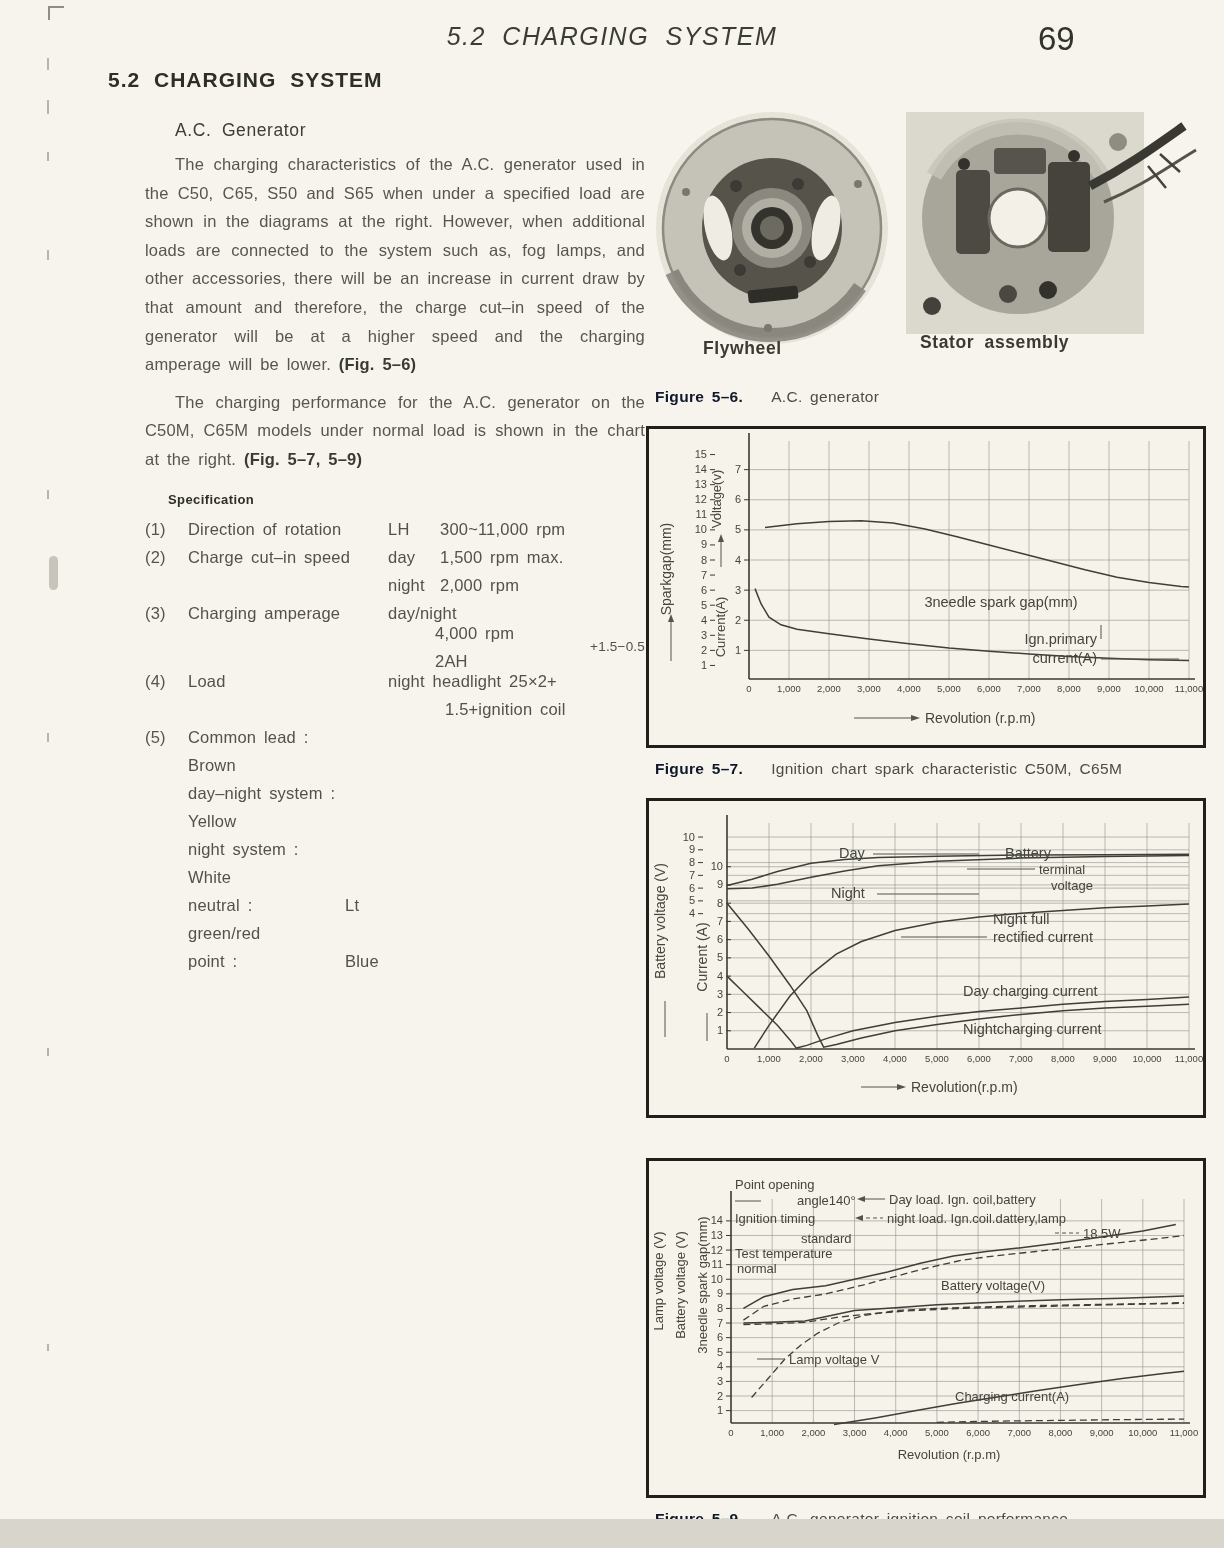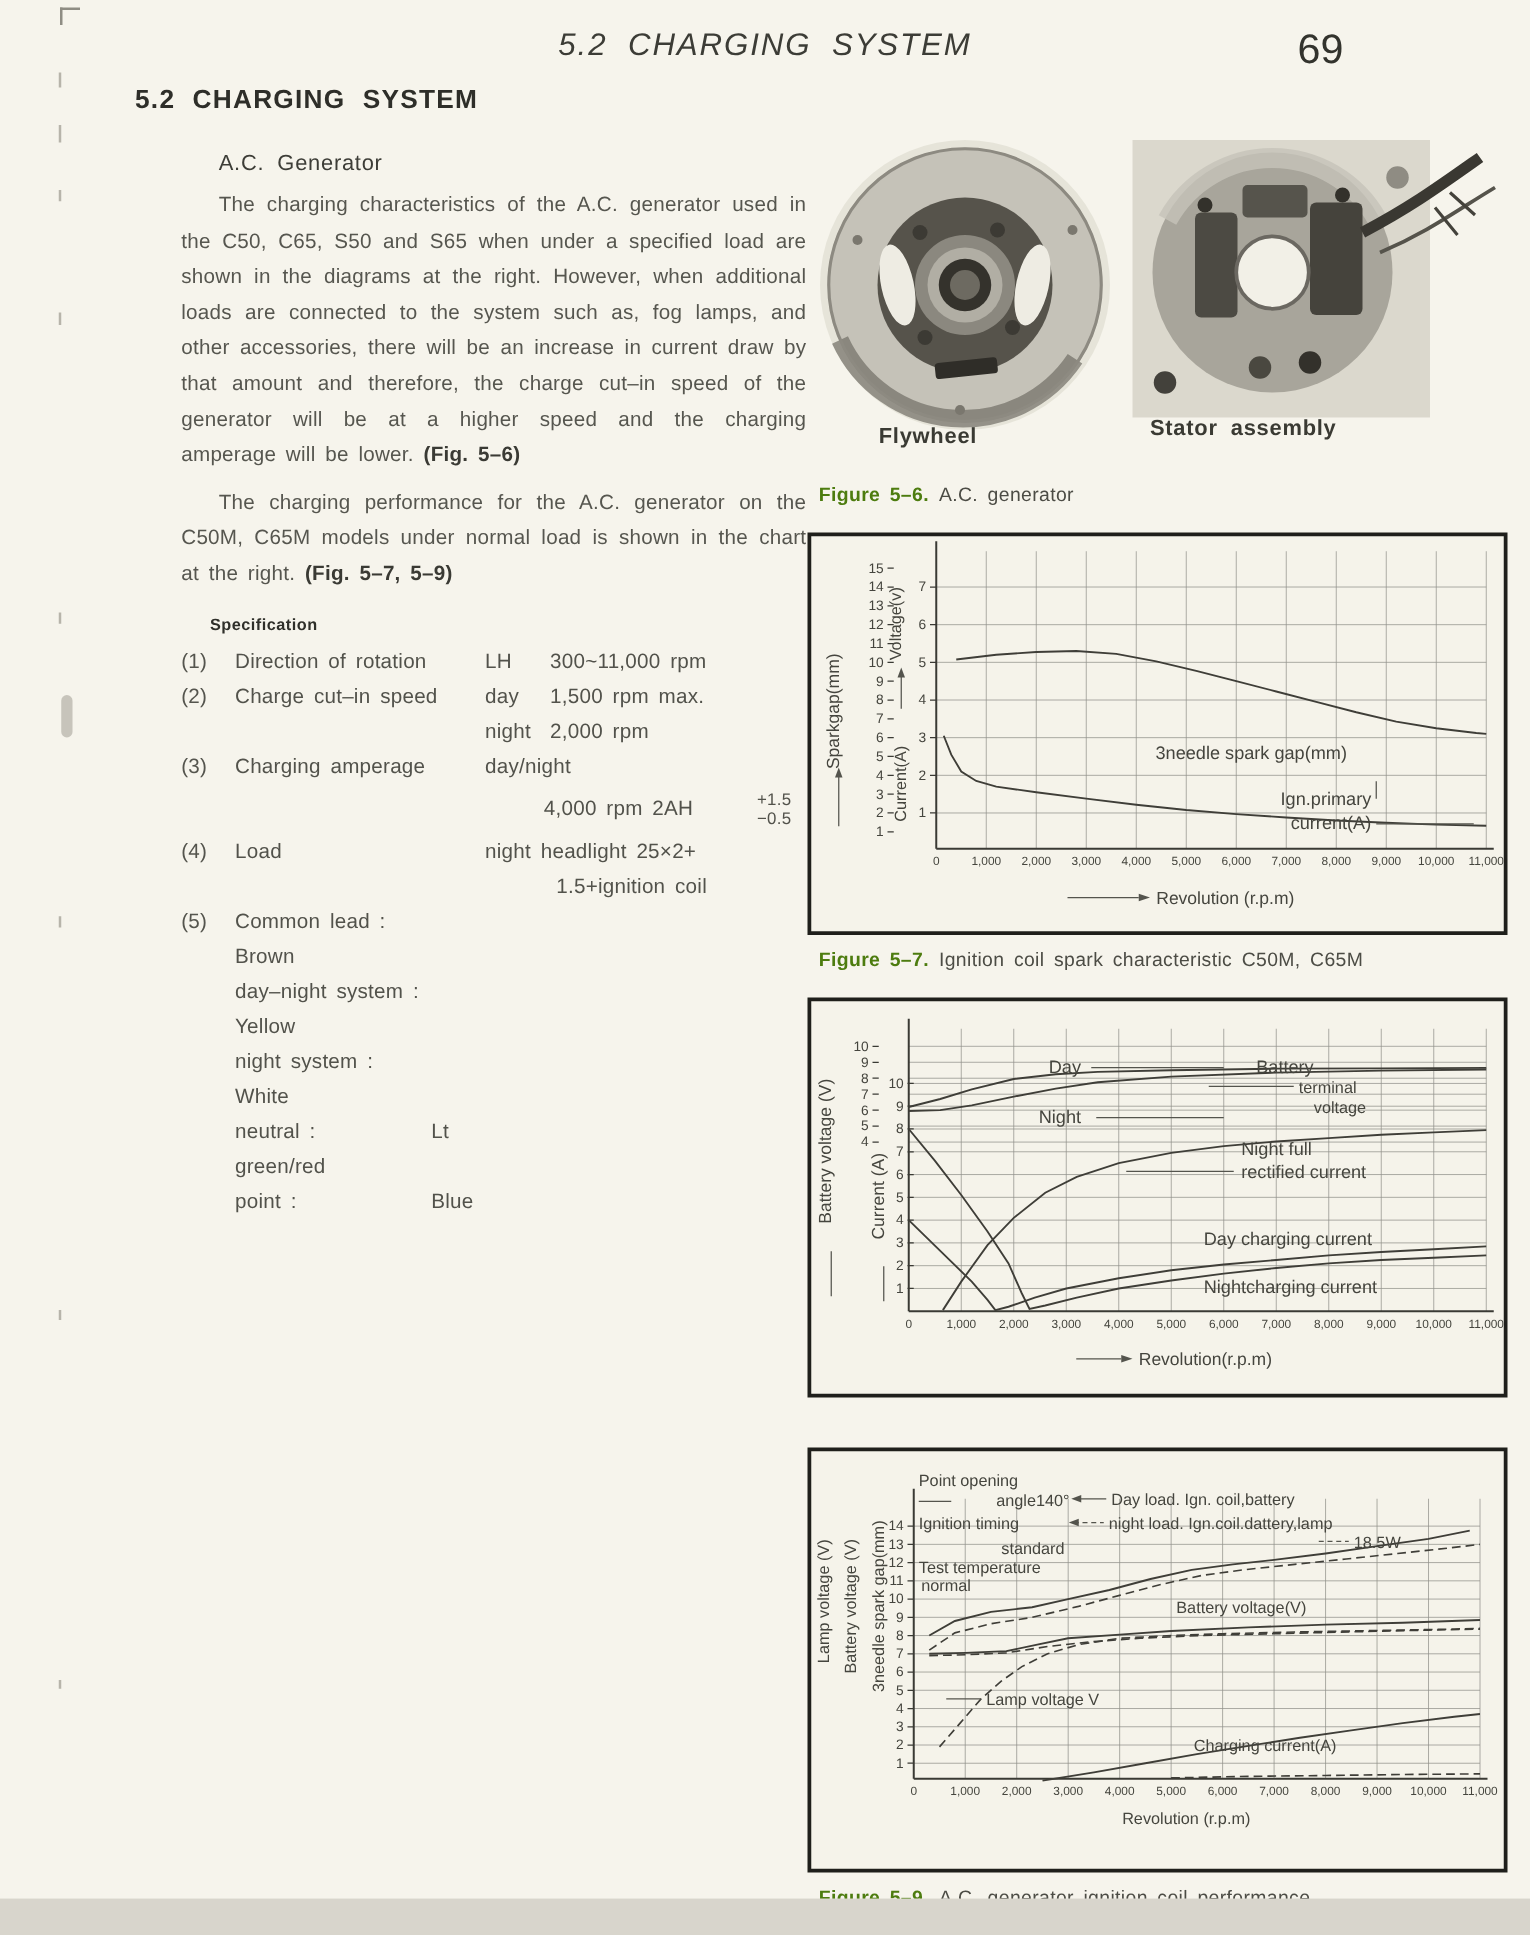--- a/index.html
+++ b/index.html
@@ -25,27 +25,27 @@
   p.body .ref{font-weight:bold;color:#3a3a34;}
   .para2{margin-top:45px;}
   .spec-heading{margin:18px 0 8px 23px;font-size:13px;font-weight:bold;color:#2f2f2a;letter-spacing:.4px;}
   .spec-item{display:grid;grid-template-columns:43px 200px 1fr;font-size:16.5px;line-height:28px;color:#52524b;
              letter-spacing:.2px;word-spacing:3px;}
   .sp-num{color:#55554e;}
   .sp-row .c1{display:inline-block;min-width:52px;}
   .spec-item.wire .sp-row .c1{min-width:157px;}
   .sp-row.indent{padding-left:57px;}
   .sp-row.amp{padding-left:47px;display:flex;align-items:center;height:40px;gap:48px;}
-  .tol{display:inline-flex;flex-direction:column;font-size:13.5px;line-height:15px;margin-left:3px;color:#52524b;}
+  .tol{display:inline-flex;flex-direction:row;font-size:13.5px;line-height:15px;margin-left:3px;color:#52524b;}
   
   .photo-area{position:absolute;left:648px;top:106px;width:556px;height:278px;}
   .photo-svg{position:absolute;}
   .photo-label{position:absolute;font-size:17.5px;font-weight:bold;letter-spacing:.6px;word-spacing:5px;color:#3a3a33;}
   .figcap{position:absolute;font-size:15.5px;color:#4c4c45;letter-spacing:.3px;word-spacing:3px;}
-  .figcap .cap-b{font-weight:bold;color:#4d7c0f;margin-right:8px;}
+  .figcap .cap-b{font-weight:bold;color:#0f172a;margin-right:28px;}
   .chart-box{position:absolute;border:3px solid #1f1f1b;background:#f5f3ea;}
   .chart text{font-family:"Liberation Sans",sans-serif;fill:#45453e;}
   .chart .grid{stroke:#92928b;stroke-width:0.6;}
   .chart .axis{stroke:#3a3a34;stroke-width:1.6;}
   .chart .tickmark{stroke:#3a3a34;stroke-width:1;}
   .chart .series{fill:none;stroke:#3f3e38;stroke-width:1.5;}
   .chart .series.dashed{stroke-dasharray:7 4;stroke-width:1.3;}
   .chart .tick-label{font-size:11px;}
   .chart .xtick-label{font-size:9.5px;}
   .chart .axis-label{font-size:14px;}
@@ -279,21 +279,21 @@
       <text class="anno" x="448" y="215" text-anchor="end">Ign.primary</text>
       <text class="anno" x="448" y="234" text-anchor="end">current(A)</text>
       <line class="leader" x1="452" y1="210" x2="452" y2="196"></line>
       <line class="leader" x1="452" y1="230" x2="530" y2="230"></line>
       <line class="leader" x1="205" y1="289" x2="262" y2="289"></line>
       <polygon class="ah" points="262,286 262,292 271,289"></polygon>
       <text class="axis-label" x="276" y="294" text-anchor="start">Revolution (r.p.m)</text>
     </svg>
   </div>
   <div class="figcap" style="left:655px;top:760px;">
-    <span class="cap-b">Figure 5–7.</span><span>Ignition coil spark characteristic C50M, C65M</span>
+    <span class="cap-b">Figure 5–7.</span><span>Ignition chart spark characteristic C50M, C65M</span>
   </div>
 
   <div class="chart-box" style="left:646px;top:798px;width:554px;height:314px;">
     <svg class="chart" width="554" height="314" viewBox="0 0 554 314">
         <g>
           <text x="78" y="261" class="xtick-label" text-anchor="middle">0</text>
           <line x1="120" y1="22" x2="120" y2="248" class="grid"></line>
           <text x="120" y="261" class="xtick-label" text-anchor="middle">1,000</text>
           <line x1="162" y1="22" x2="162" y2="248" class="grid"></line>
           <text x="162" y="261" class="xtick-label" text-anchor="middle">2,000</text>

